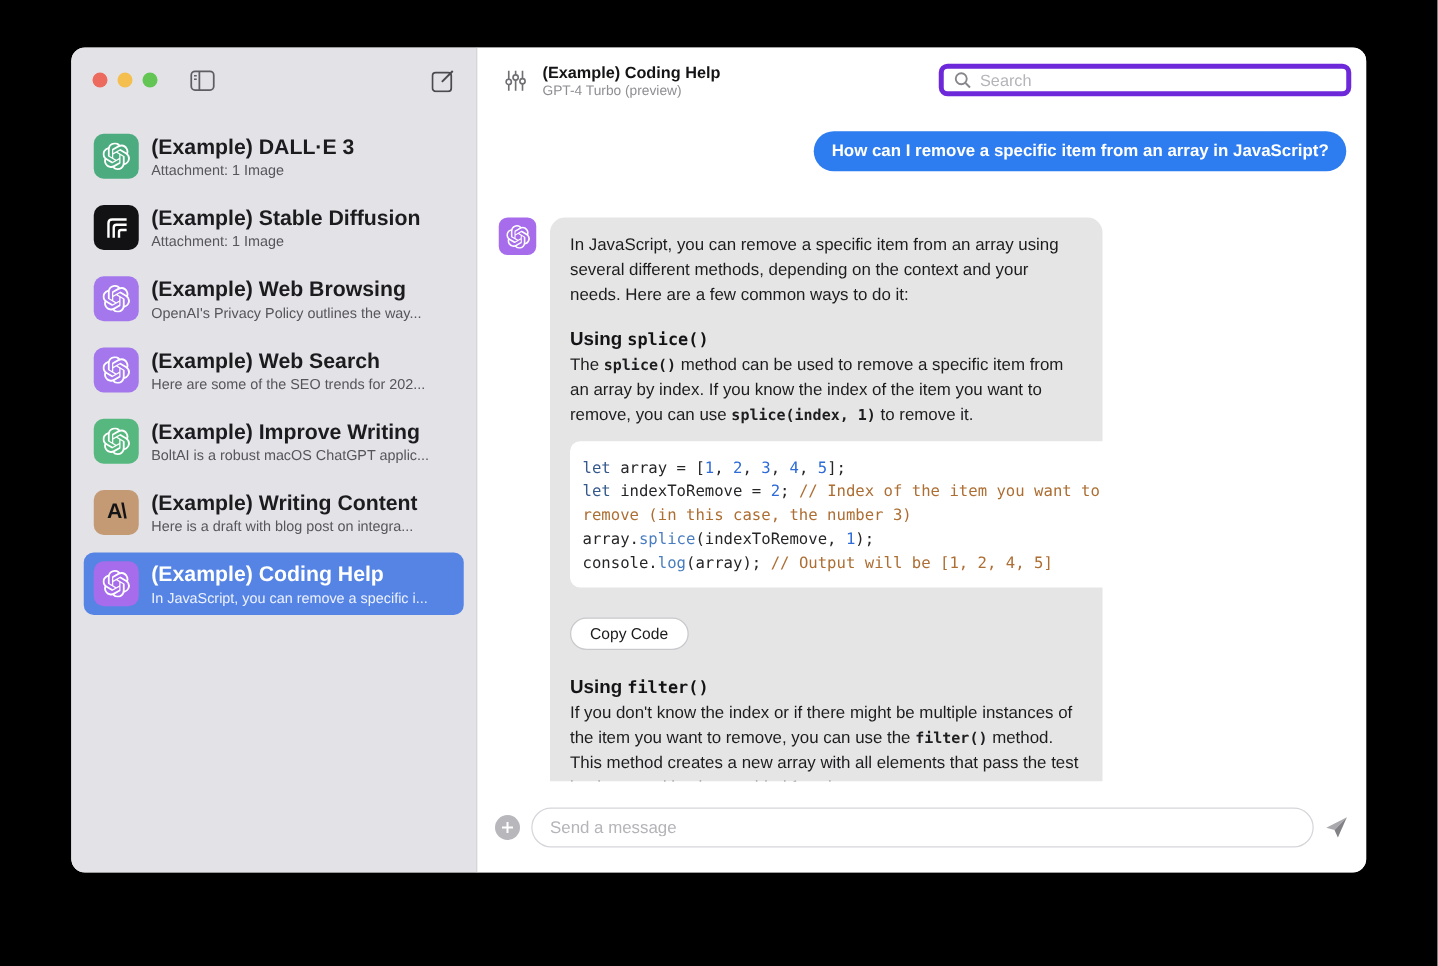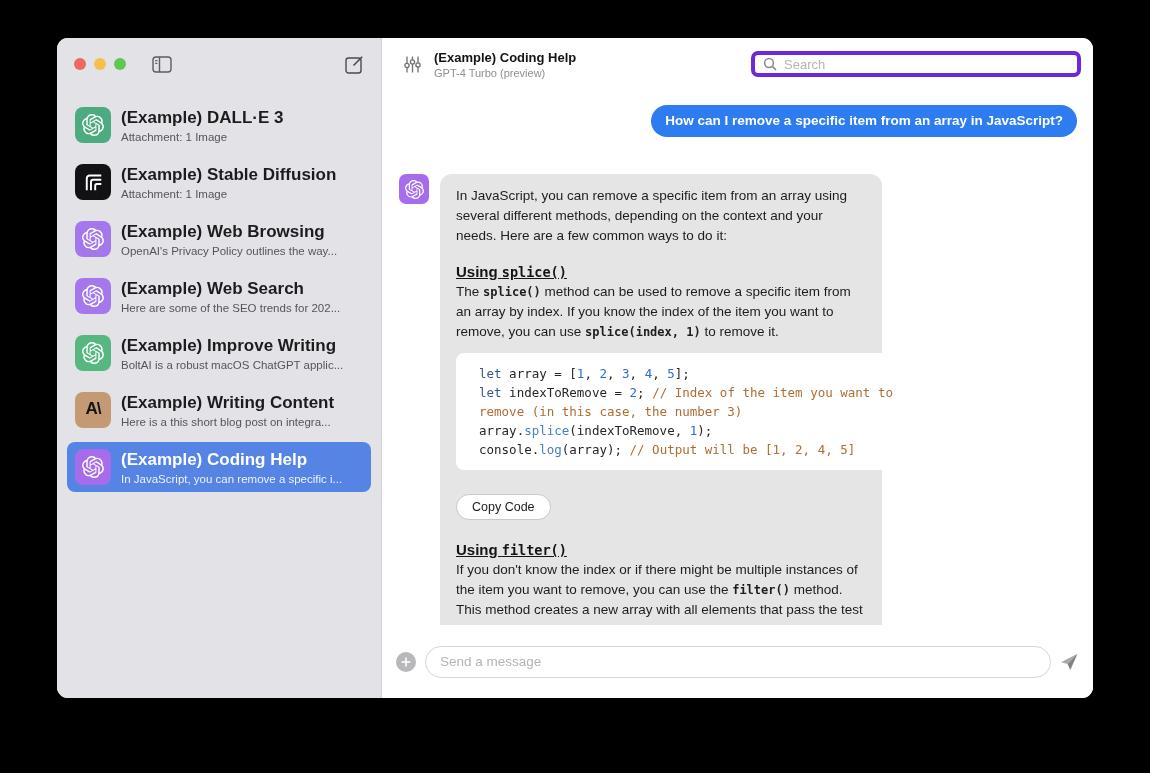--- a/index.html
+++ b/index.html
@@ -48,25 +48,25 @@
   .user-row{display:flex;justify-content:flex-end;margin-bottom:37px;}
   .user-bubble{color:#fff;font-size:13.5px;line-height:17px;padding:7px 14px 8px;
     border-radius:16px;max-width:560px;}
   .ai-row{display:flex;align-items:flex-start;gap:11px;}
   .avatar{width:30px;height:30px;border-radius:7px;background:#a66ceb;flex-shrink:0;
     display:flex;align-items:center;justify-content:center;}
   .ai-bubble{background:#e5e5e5;border-radius:12px;padding:12px 16px 20px;width:442px;
     box-sizing:border-box;font-size:13.5px;line-height:20px;color:#1d1d1f;}
   .ai-bubble p{margin:0;}
   .p-intro{margin:0;}
-  .h2{font-size:15px;font-weight:700;margin:16px 0 0;color:#141416;text-decoration:underline;}
+  .h2{font-size:15px;font-weight:700;margin:16px 0 0;color:#141416;}
   .h2 .tk-hcode{font-family:"DejaVu Sans Mono",monospace;font-size:13.5px;font-weight:700;}
   .p-body{margin:7px 0 0;}
   .tk-code{font-family:"DejaVu Sans Mono",monospace;font-weight:700;font-size:12px;}
-  .code-block{background:#fff;border-radius:8px;padding:11px 23px;width:480px;box-sizing:border-box;
+  .code-block{background:#fff;border-radius:8px;padding:11px 10px;width:480px;box-sizing:border-box;
     margin:11px 0 0;font-family:"DejaVu Sans Mono",monospace;font-size:12.5px;line-height:19px;}
   .code-line{white-space:pre-wrap;word-break:break-word;}
   .tk-kw{color:#35598c;}
   .tk-num{color:#2d6bd8;}
   .tk-fn{color:#4a7dc0;}
   .tk-cm{color:#ad6e33;}
   .tk-pl{color:#262628;}
   .copy-btn{margin:24px 0 0;background:#fff;border:1px solid #c9c9cd;border-radius:13px;
     padding:5px 15px;font-size:12.5px;color:#1b1b1d;font-family:"Liberation Sans",sans-serif;cursor:pointer;}
   .h2.second{margin-top:20px;}
@@ -178,21 +178,21 @@
           </div>
         </div>
 
         <div class="conv-item">
           <div class="conv-icon" style="background: rgb(196, 154, 117);">
 
             <span class="anthropic-glyph">A\</span>
           </div>
           <div class="conv-meta">
             <div class="conv-title">(Example) Writing Content</div>
-            <div class="conv-sub">Here is a this short blog post on integra...</div>
+            <div class="conv-sub">Here is a draft with blog post on integra...</div>
           </div>
         </div>
 
         <div class="conv-item selected" style="background: rgb(85, 132, 228);">
           <div class="conv-icon" style="background: rgb(166, 108, 235);">
             <svg width="22" height="22" viewBox="0 0 24 24" fill="#fff">
               <path d="M22.2819 9.8211a5.9847 5.9847 0 0 0-.5157-4.9108 6.0462 6.0462 0 0 0-6.5098-2.9A6.0651 6.0651 0 0 0 4.9807 4.1818a5.9847 5.9847 0 0 0-3.9977 2.9 6.0462 6.0462 0 0 0 .7427 7.0966 5.98 5.98 0 0 0 .511 4.9107 6.051 6.051 0 0 0 6.5146 2.9001A5.9847 5.9847 0 0 0 13.2599 24a6.0557 6.0557 0 0 0 5.7718-4.2058 5.9894 5.9894 0 0 0 3.9977-2.9001 6.0557 6.0557 0 0 0-.7475-7.073zM13.2599 22.4301a4.4755 4.4755 0 0 1-2.8764-1.0408l.1419-.0804 4.7783-2.7582a.7948.7948 0 0 0 .3927-.6813v-6.7369l2.02 1.1686a.071.071 0 0 1 .038.0615v5.5826a4.504 4.504 0 0 1-4.4945 4.4849zm-9.6607-4.1254a4.4708 4.4708 0 0 1-.5346-3.0137l.142.0852 4.783 2.7582a.7712.7712 0 0 0 .7806 0l5.8428-3.3685v2.3324a.0804.0804 0 0 1-.0332.0615L9.74 19.9502a4.4992 4.4992 0 0 1-6.1408-1.6464zM2.3408 7.8956a4.485 4.485 0 0 1 2.3655-1.9728V11.6a.7664.7664 0 0 0 .3879.6765l5.8144 3.3543-2.0201 1.1685a.0757.0757 0 0 1-.071 0l-4.8303-2.7865A4.504 4.504 0 0 1 2.3408 7.8956zm16.5963 3.8558L13.1038 8.364 15.1192 7.2a.0757.0757 0 0 1 .071 0l4.8303 2.7913a4.4944 4.4944 0 0 1-.6765 8.1042v-5.6772a.79.79 0 0 0-.407-.667zm2.0107-3.0231l-.142-.0852-4.7735-2.7818a.7759.7759 0 0 0-.7854 0L9.409 9.2297V6.8974a.0662.0662 0 0 1 .0284-.0615l4.8303-2.7866a4.4992 4.4992 0 0 1 6.6802 4.66zM8.3065 12.863l-2.02-1.1638a.0804.0804 0 0 1-.038-.0567V6.0742a4.4992 4.4992 0 0 1 7.3757-3.4537l-.142.0805L8.704 5.459a.7948.7948 0 0 0-.3927.6813zm1.0976-2.3654l2.602-1.4998 2.6069 1.4998v2.9994l-2.5974 1.4997-2.6067-1.4997z"></path>
             </svg>
 
           </div>

